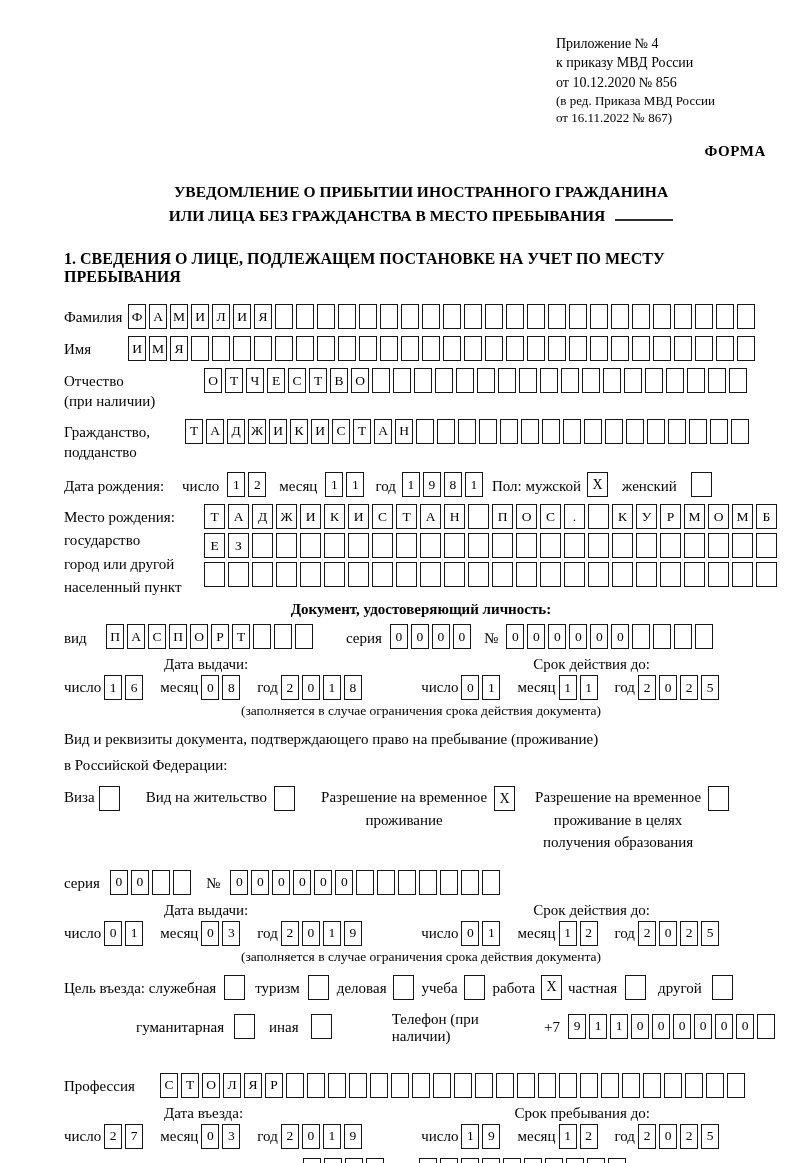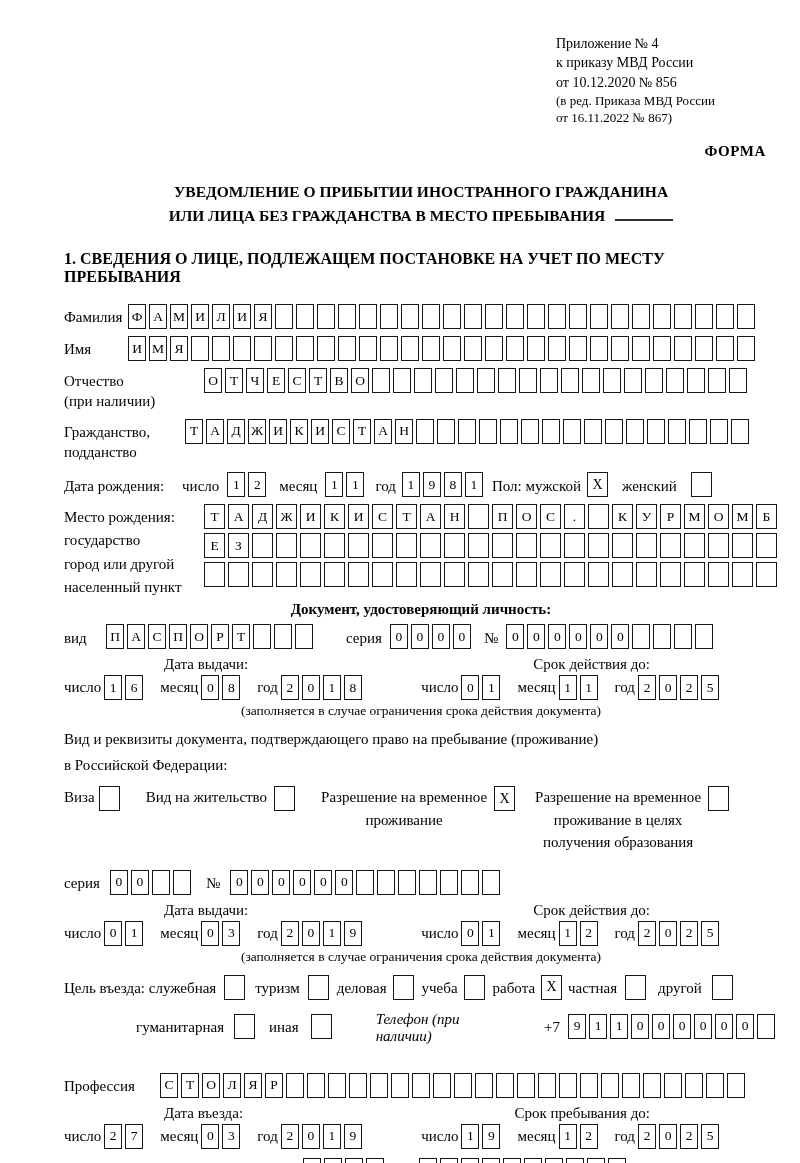--- a/index.html
+++ b/index.html
@@ -57,21 +57,21 @@
   
   .perm-row { display:flex; align-items:flex-start; margin-top:8px; }
   .perm-row .plbl { padding-top:3px; }
   .perm-row .cb { margin-left:7px; }
   .pblock { text-align:center; line-height:1.5; }
   .gap26 { margin-left:26px; } .gap20 { margin-left:20px; } .gap14 { margin-left:14px; }
 
   .inline-lbl { padding-top:3px; }
   .ml6 { margin-left:6px; } .ml8 { margin-left:8px; } .ml10 { margin-left:10px; }
   .ml12 { margin-left:12px; } .ml14 { margin-left:14px; } .ml18 { margin-left:18px; }
-  .ml30 { margin-left:30px; } .ml40 { margin-left:44px;font-style:italic; }
+  .ml30 { margin-left:30px; } .ml40 { margin-left:60px; }
 
   
   .block { display:flex; align-items:flex-start; margin-top:4px; }
   .lblcol { flex:none; line-height:1.55; padding-top:2px; }
   .cellcol .cells { margin-bottom:4px; }
   .center-bold { text-align:center; font-weight:bold; font-size:15px; margin:2px 0 6px; }
 </style>
 </head>
 <body>
 

